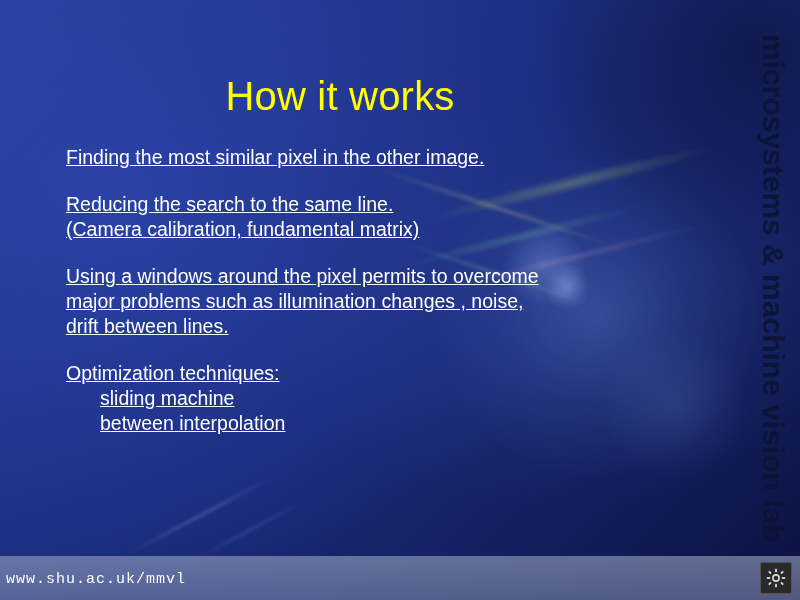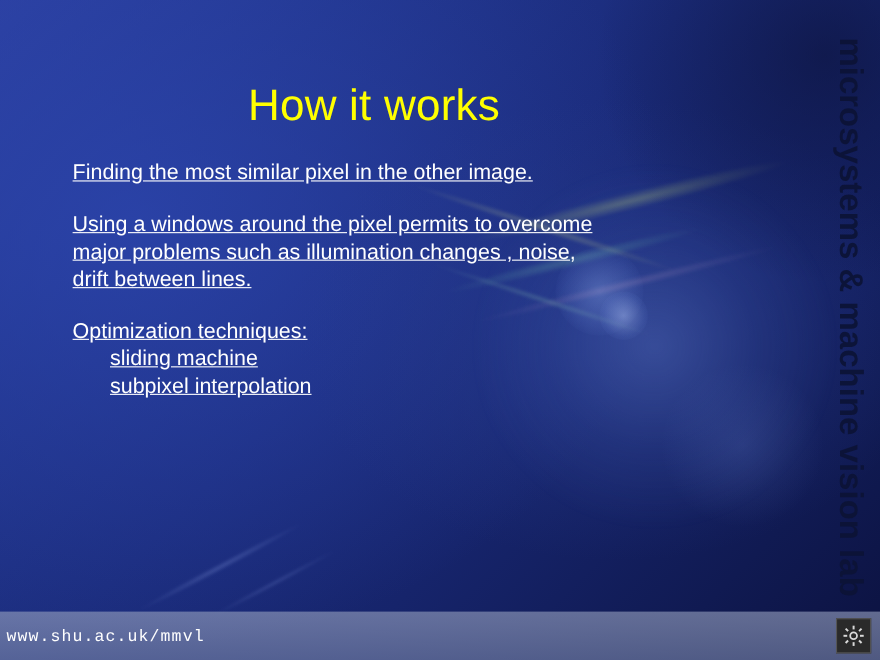--- a/index.html
+++ b/index.html
@@ -191,31 +191,35 @@
   <div class="vertical-brand">microsystems &amp; machine vision lab</div>
 
   <div class="title">How it works</div>
 
   <div class="body">
 
     <div class="para">
       <div class="line">Finding the most similar pixel in the other image.</div>
     </div>
 
+    <div class="para">
+      <div class="line">Reducing the search to the same line.</div>
+      <div class="line">(Camera calibration, fundamental matrix)</div>
+    </div>
 
     <div class="para">
       <div class="line">Using a windows around the pixel permits to overcome</div>
       <div class="line">major problems such as illumination changes , noise,</div>
       <div class="line">drift between lines.</div>
     </div>
 
     <div class="para">
       <div class="line">Optimization techniques:</div>
       <div class="line indent">sliding machine</div>
-      <div class="line indent">subpixel interpolation</div>
+      <div class="line indent">between interpolation</div>
     </div>
 
   </div>
 
   <div class="footer-bar"></div>
   <div class="footer-url">www.shu.ac.uk/mmvl</div>
   <div class="footer-badge">
     <svg width="20" height="20" viewBox="0 0 20 20" aria-hidden="true">
       <g fill="#d9d9d9">
         <circle cx="10" cy="10" r="3.1" fill="none" stroke="#d9d9d9" stroke-width="1.6"></circle>

